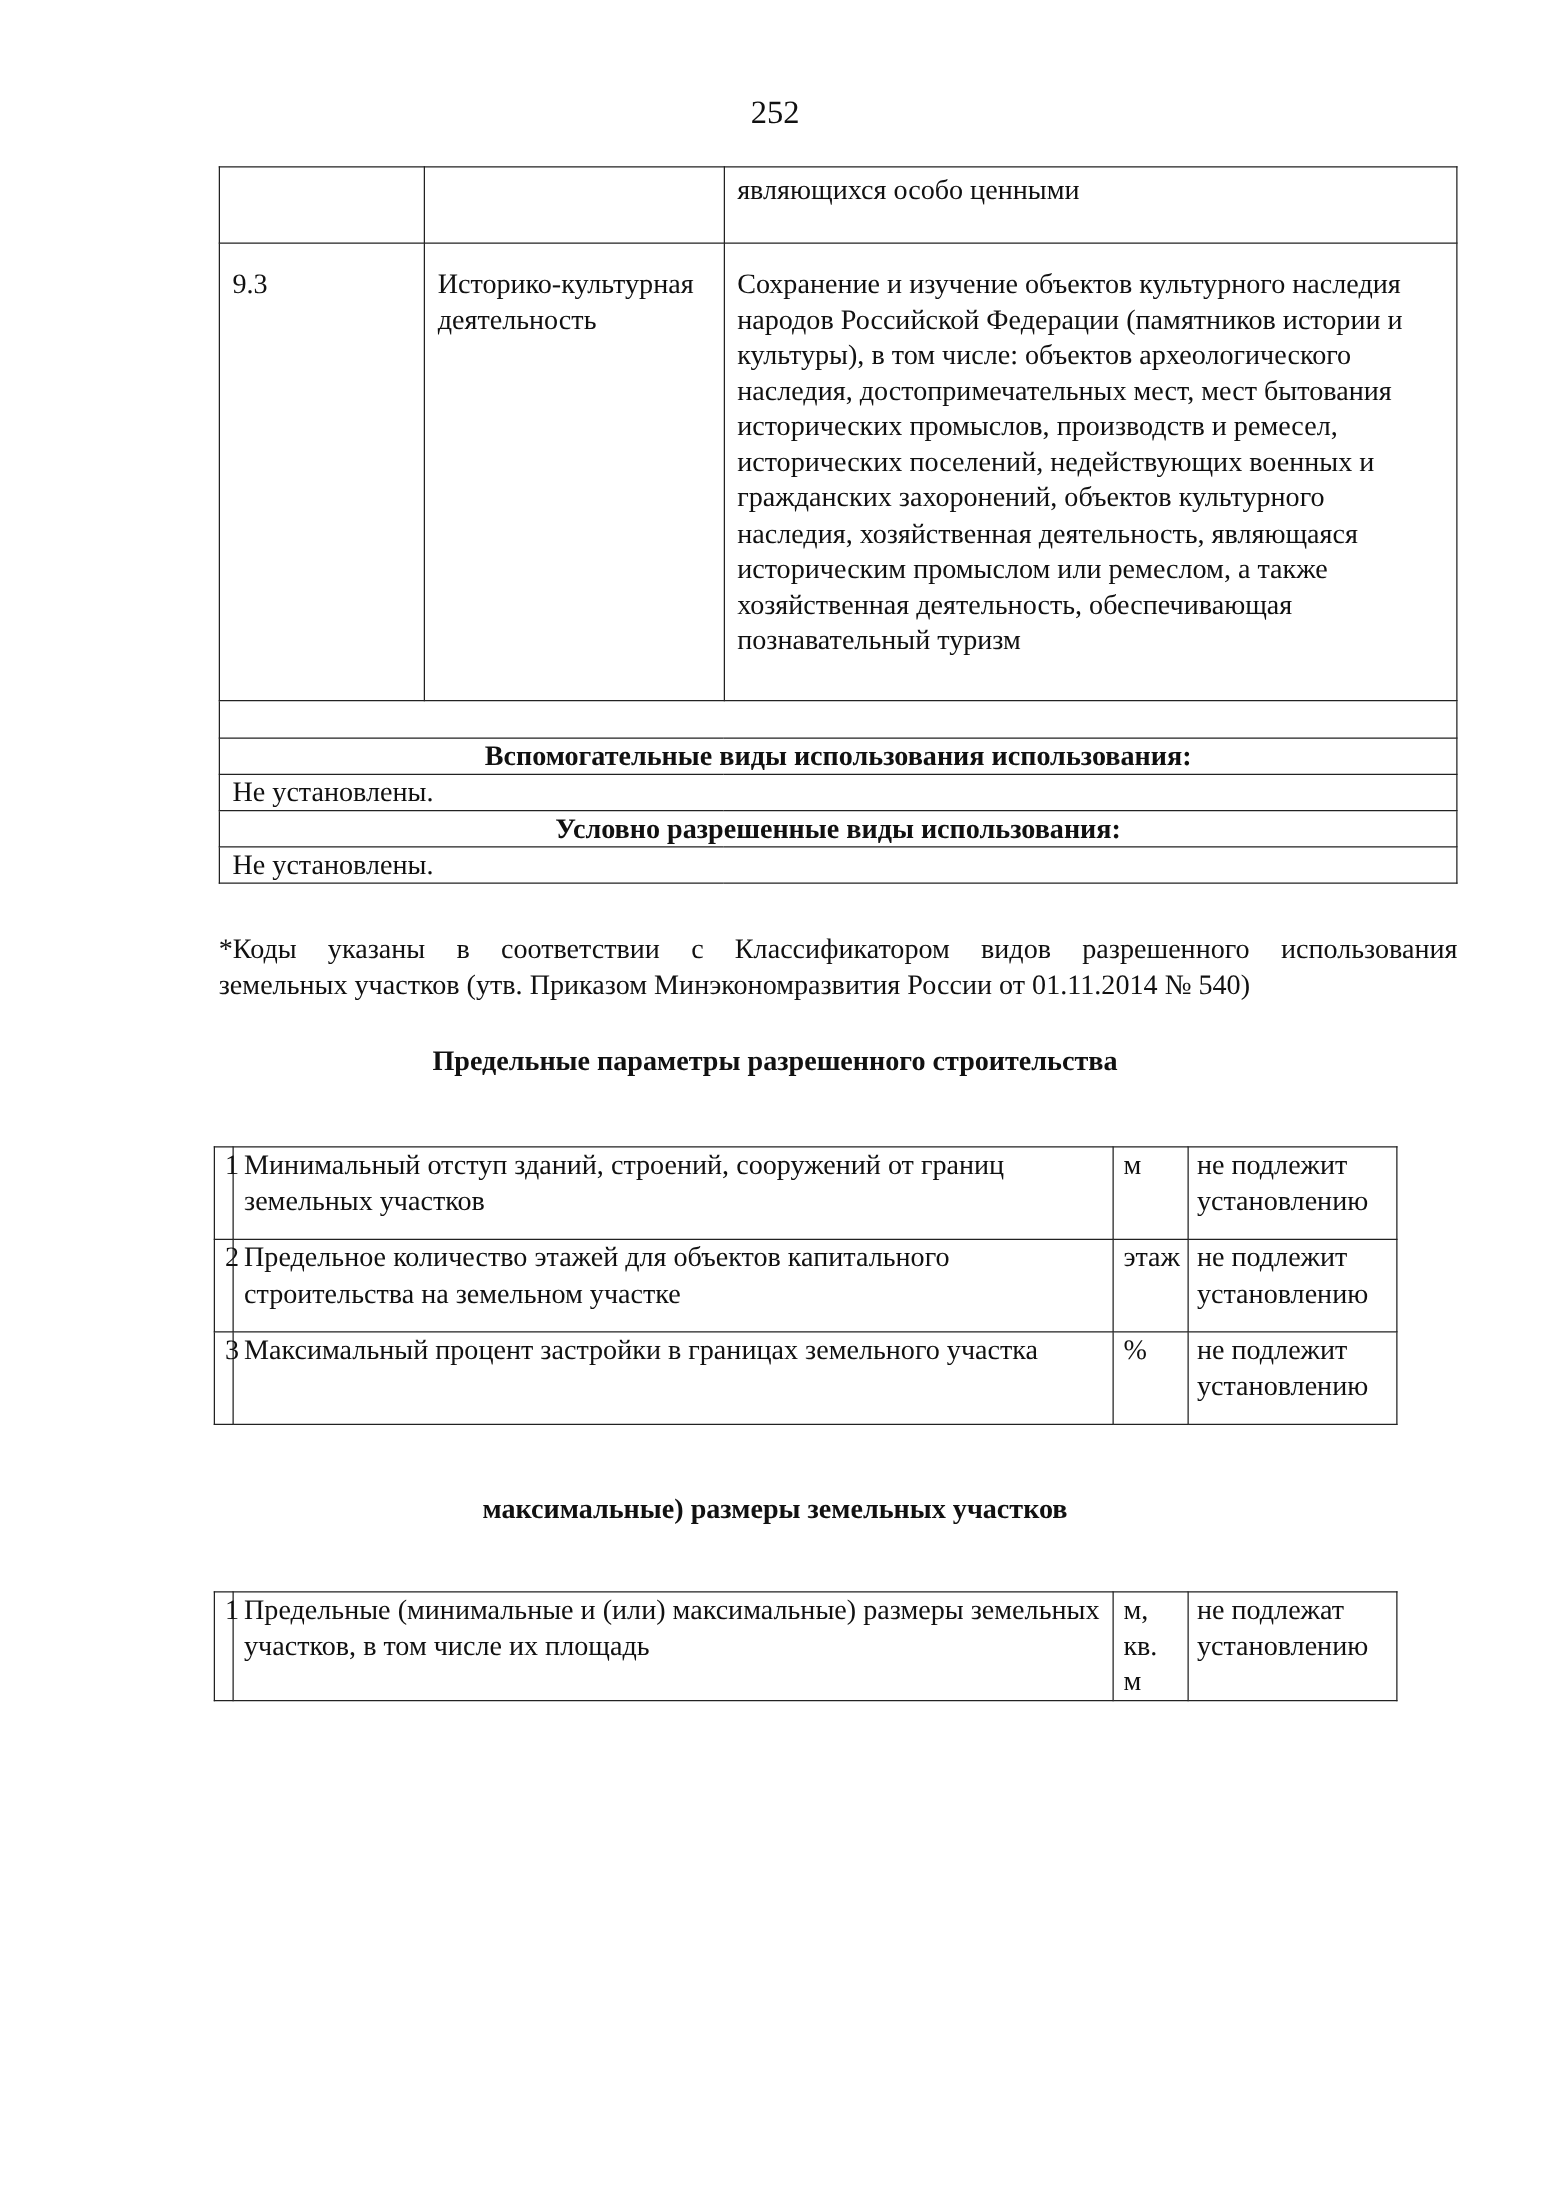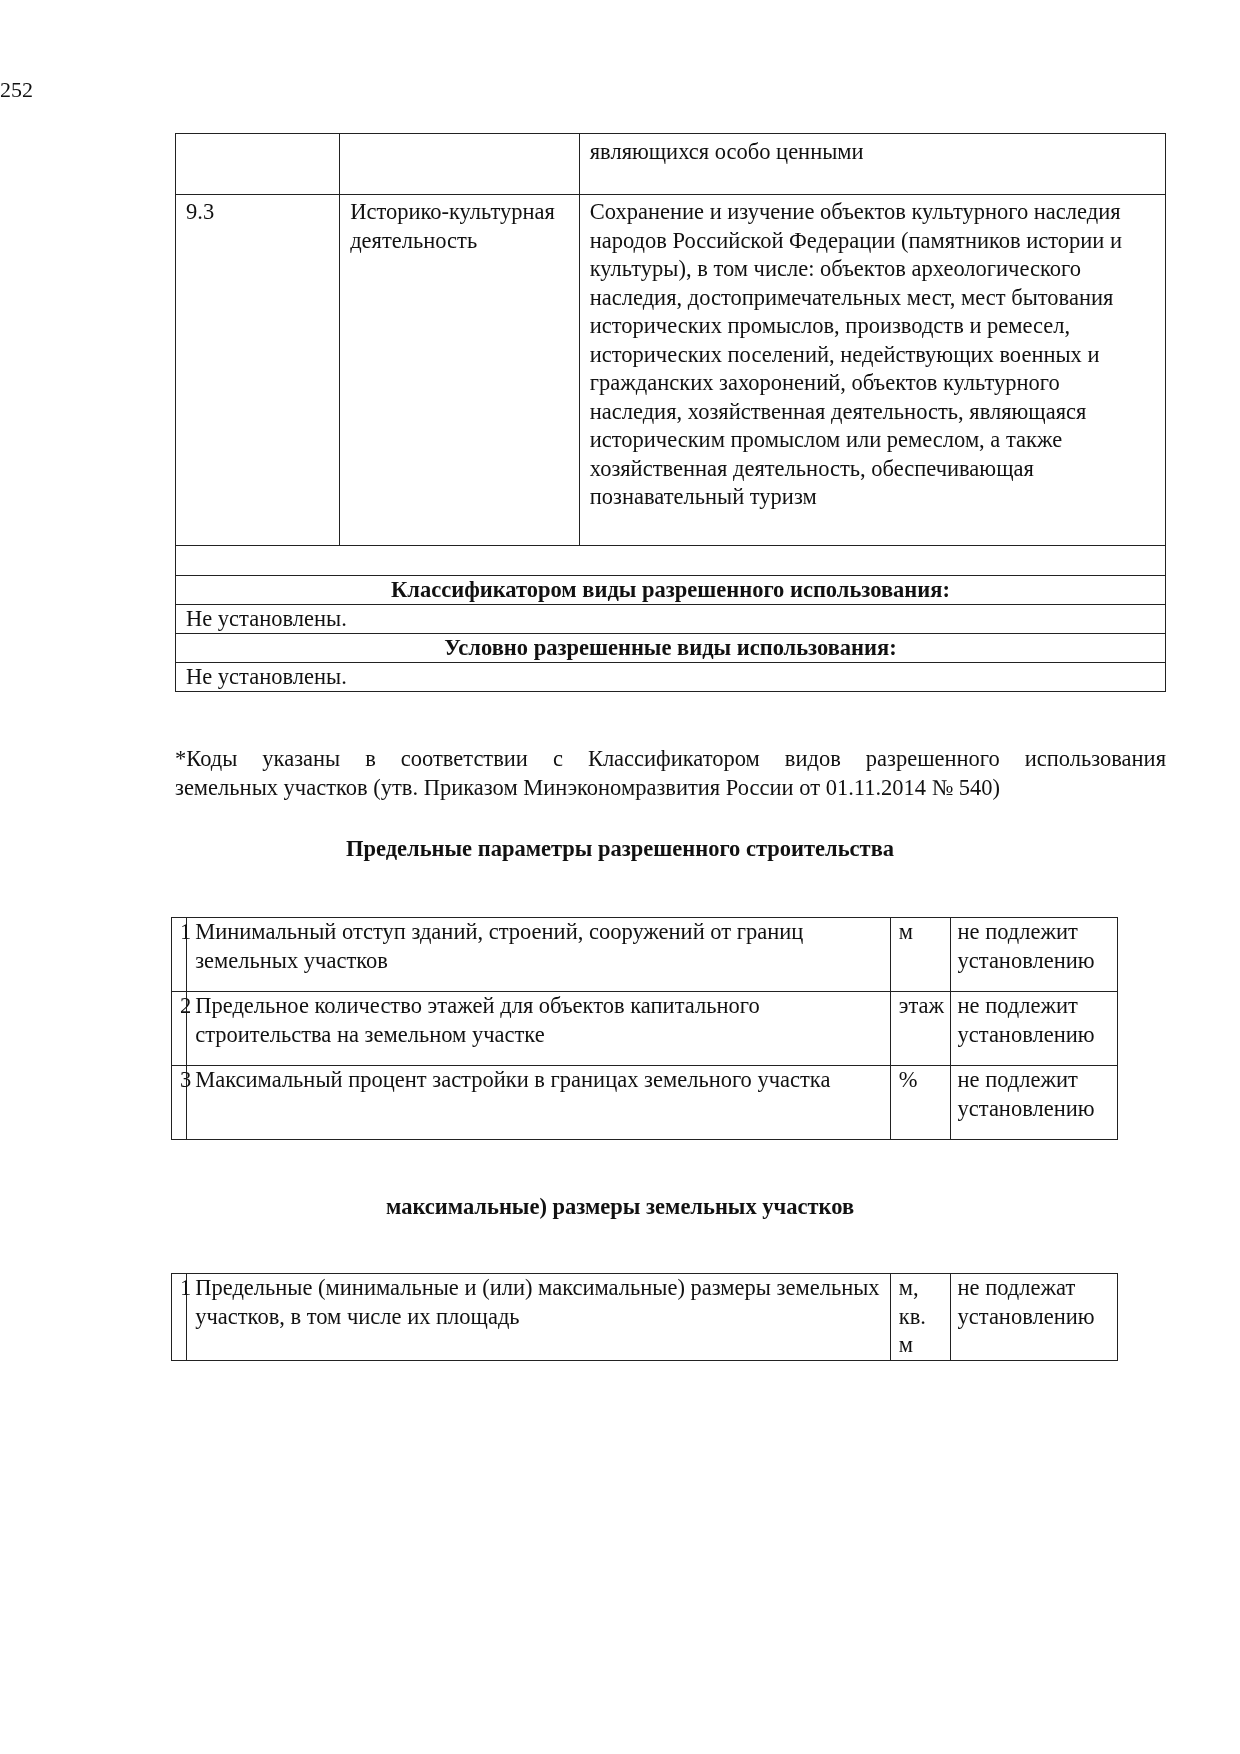--- a/index.html
+++ b/index.html
@@ -2,32 +2,32 @@
 <html><head>
 <meta charset="utf-8">
 <style>
   html, body { margin: 0; padding: 0; background: #ffffff; }
   body {
     width: 1240px; height: 1754px; position: relative; overflow: hidden;
     font-family: "Liberation Serif", "DejaVu Serif", serif;
     color: #111111; font-size: 22.5px; line-height: 28.5px;
   }
   .page-number {
-    position: absolute; top: 76px; left: 0; width: 1240px; text-align: left;
-    font-size: 22px;
+    position: absolute; top: 76px; left: 0; width: 1240px; text-align: center;
+    font-size: 26px;
   }
   table { border-collapse: collapse; position: absolute; table-layout: fixed; }
   td { border: 1.5px solid #222; vertical-align: top; padding: 0 10px; }
   .t1 { left: 175px; top: 133px; width: 991px; }
   .t1 .c1 { width: 161px; }
   .t1 .c2 { width: 235px; }
   .t1 .c3 { width: 575px; }
   .t1 td { padding-left: 10px; }
   .t1 .row-cont td { height: 56px; padding-top: 4px; }
-  .t1 .row-main td { height: 347px; padding-top: 3px; }
+  .t1 .row-main td { height: 347px; padding-top: 18px; }
   .t1 .row-blank td { height: 29px; }
   .t1 .row-head td { height: 28px; text-align: center; font-weight: bold; padding: 0; line-height: 27px; }
   .t1 .row-val td { height: 28px; padding: 0 10px; line-height: 27px; }
   .footnote {
     position: absolute; left: 175px; top: 744px; width: 991px;
     text-align: justify; text-align-last: left; line-height: 29px;
   }
   .footnote .l1 { display: block; text-align: justify; text-align-last: justify; }
   .heading {
     position: absolute; left: 0; width: 1240px; text-align: center;
@@ -62,21 +62,21 @@
   </tr>
   <tr class="row-main">
     <td>9.3</td>
     <td>Историко-культурная деятельность</td>
     <td>Сохранение и изучение объектов культурного наследия народов Российской Федерации (памятников истории и культуры), в том числе: объектов археологического наследия, достопримечательных мест, мест бытования исторических промыслов, производств и ремесел, исторических поселений, недействующих военных и гражданских захоронений, объектов культурного наследия, хозяйственная деятельность, являющаяся историческим промыслом или ремеслом, а также хозяйственная деятельность, обеспечивающая познавательный туризм</td>
   </tr>
   <tr class="row-blank">
     <td colspan="3"></td>
   </tr>
   <tr class="row-head">
-    <td colspan="3">Классификатором виды разрешенного использования:</td>
+    <td colspan="3">Вспомогательные виды использования использования:</td>
   </tr>
   <tr class="row-val">
     <td colspan="3">Не установлены.</td>
   </tr>
   <tr class="row-head">
     <td colspan="3">Условно разрешенные виды использования:</td>
   </tr>
   <tr class="row-val">
     <td colspan="3">Не установлены.</td>
   </tr>

